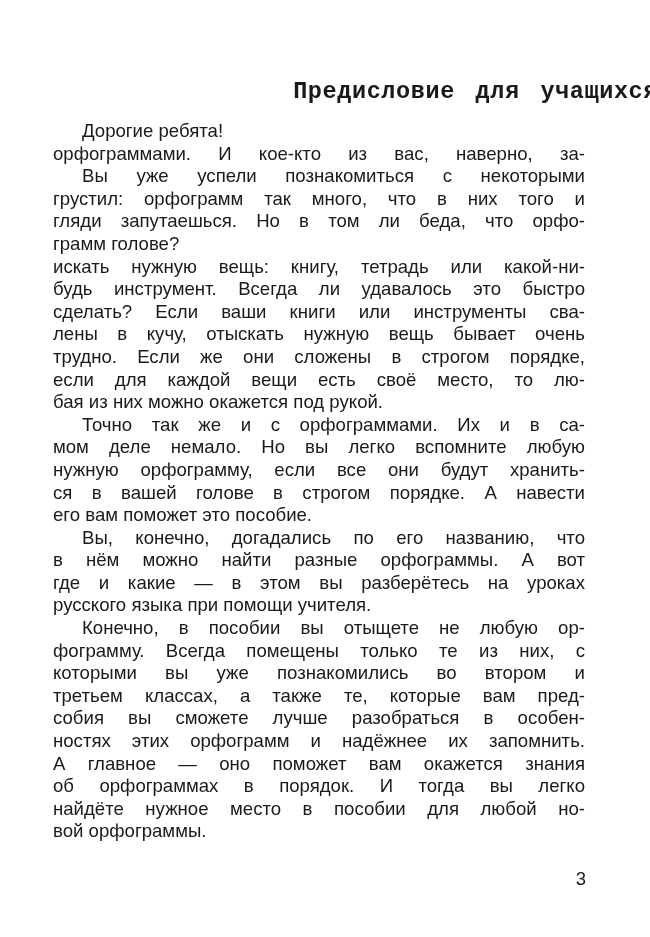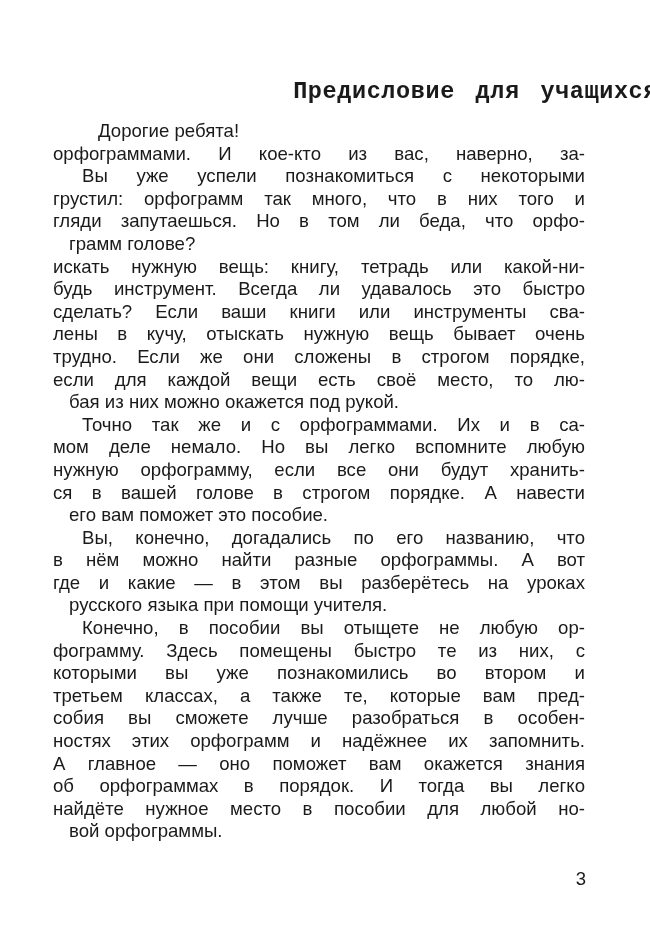--- a/index.html
+++ b/index.html
@@ -50,21 +50,20 @@
       white-space: nowrap;
       text-align: justify;
       text-align-last: justify;
       height: 22.6px;
     }
     .line.indent {
       padding-left: 29px;
     }
     .line.last {
       text-align-last: left;
-      margin-left: 16px;
     }
     .page-number {
       position: absolute;
       top: 868px;
       left: 566px;
       width: 20px;
       text-align: right;
       font-family: "Liberation Sans", sans-serif;
       font-size: 18.5px;
       color: #1a1a1a;
@@ -110,21 +109,21 @@
 
     <div>
       <span class="line indent">Вы, конечно, догадались по его названию, что</span>
       <span class="line">в нём можно найти разные орфограммы. А вот</span>
       <span class="line">где и какие — в этом вы разберётесь на уроках</span>
       <span class="line last">русского языка при помощи учителя.</span>
     </div>
 
     <div>
       <span class="line indent">Конечно, в пособии вы отыщете не любую ор-</span>
-      <span class="line">фограмму. Здесь помещены быстро те из них, с</span>
+      <span class="line">фограмму. Всегда помещены только те из них, с</span>
       <span class="line">которыми вы уже познакомились во втором и</span>
       <span class="line">третьем классах, а также те, которые вам пред-</span>
       <span class="line">собия вы сможете лучше разобраться в особен-</span>
       <span class="line">ностях этих орфограмм и надёжнее их запомнить.</span>
       <span class="line">А главное — оно поможет вам окажется знания</span>
       <span class="line">об орфограммах в порядок. И тогда вы легко</span>
       <span class="line">найдёте нужное место в пособии для любой но-</span>
       <span class="line last">вой орфограммы.</span>
     </div>
   </div>

